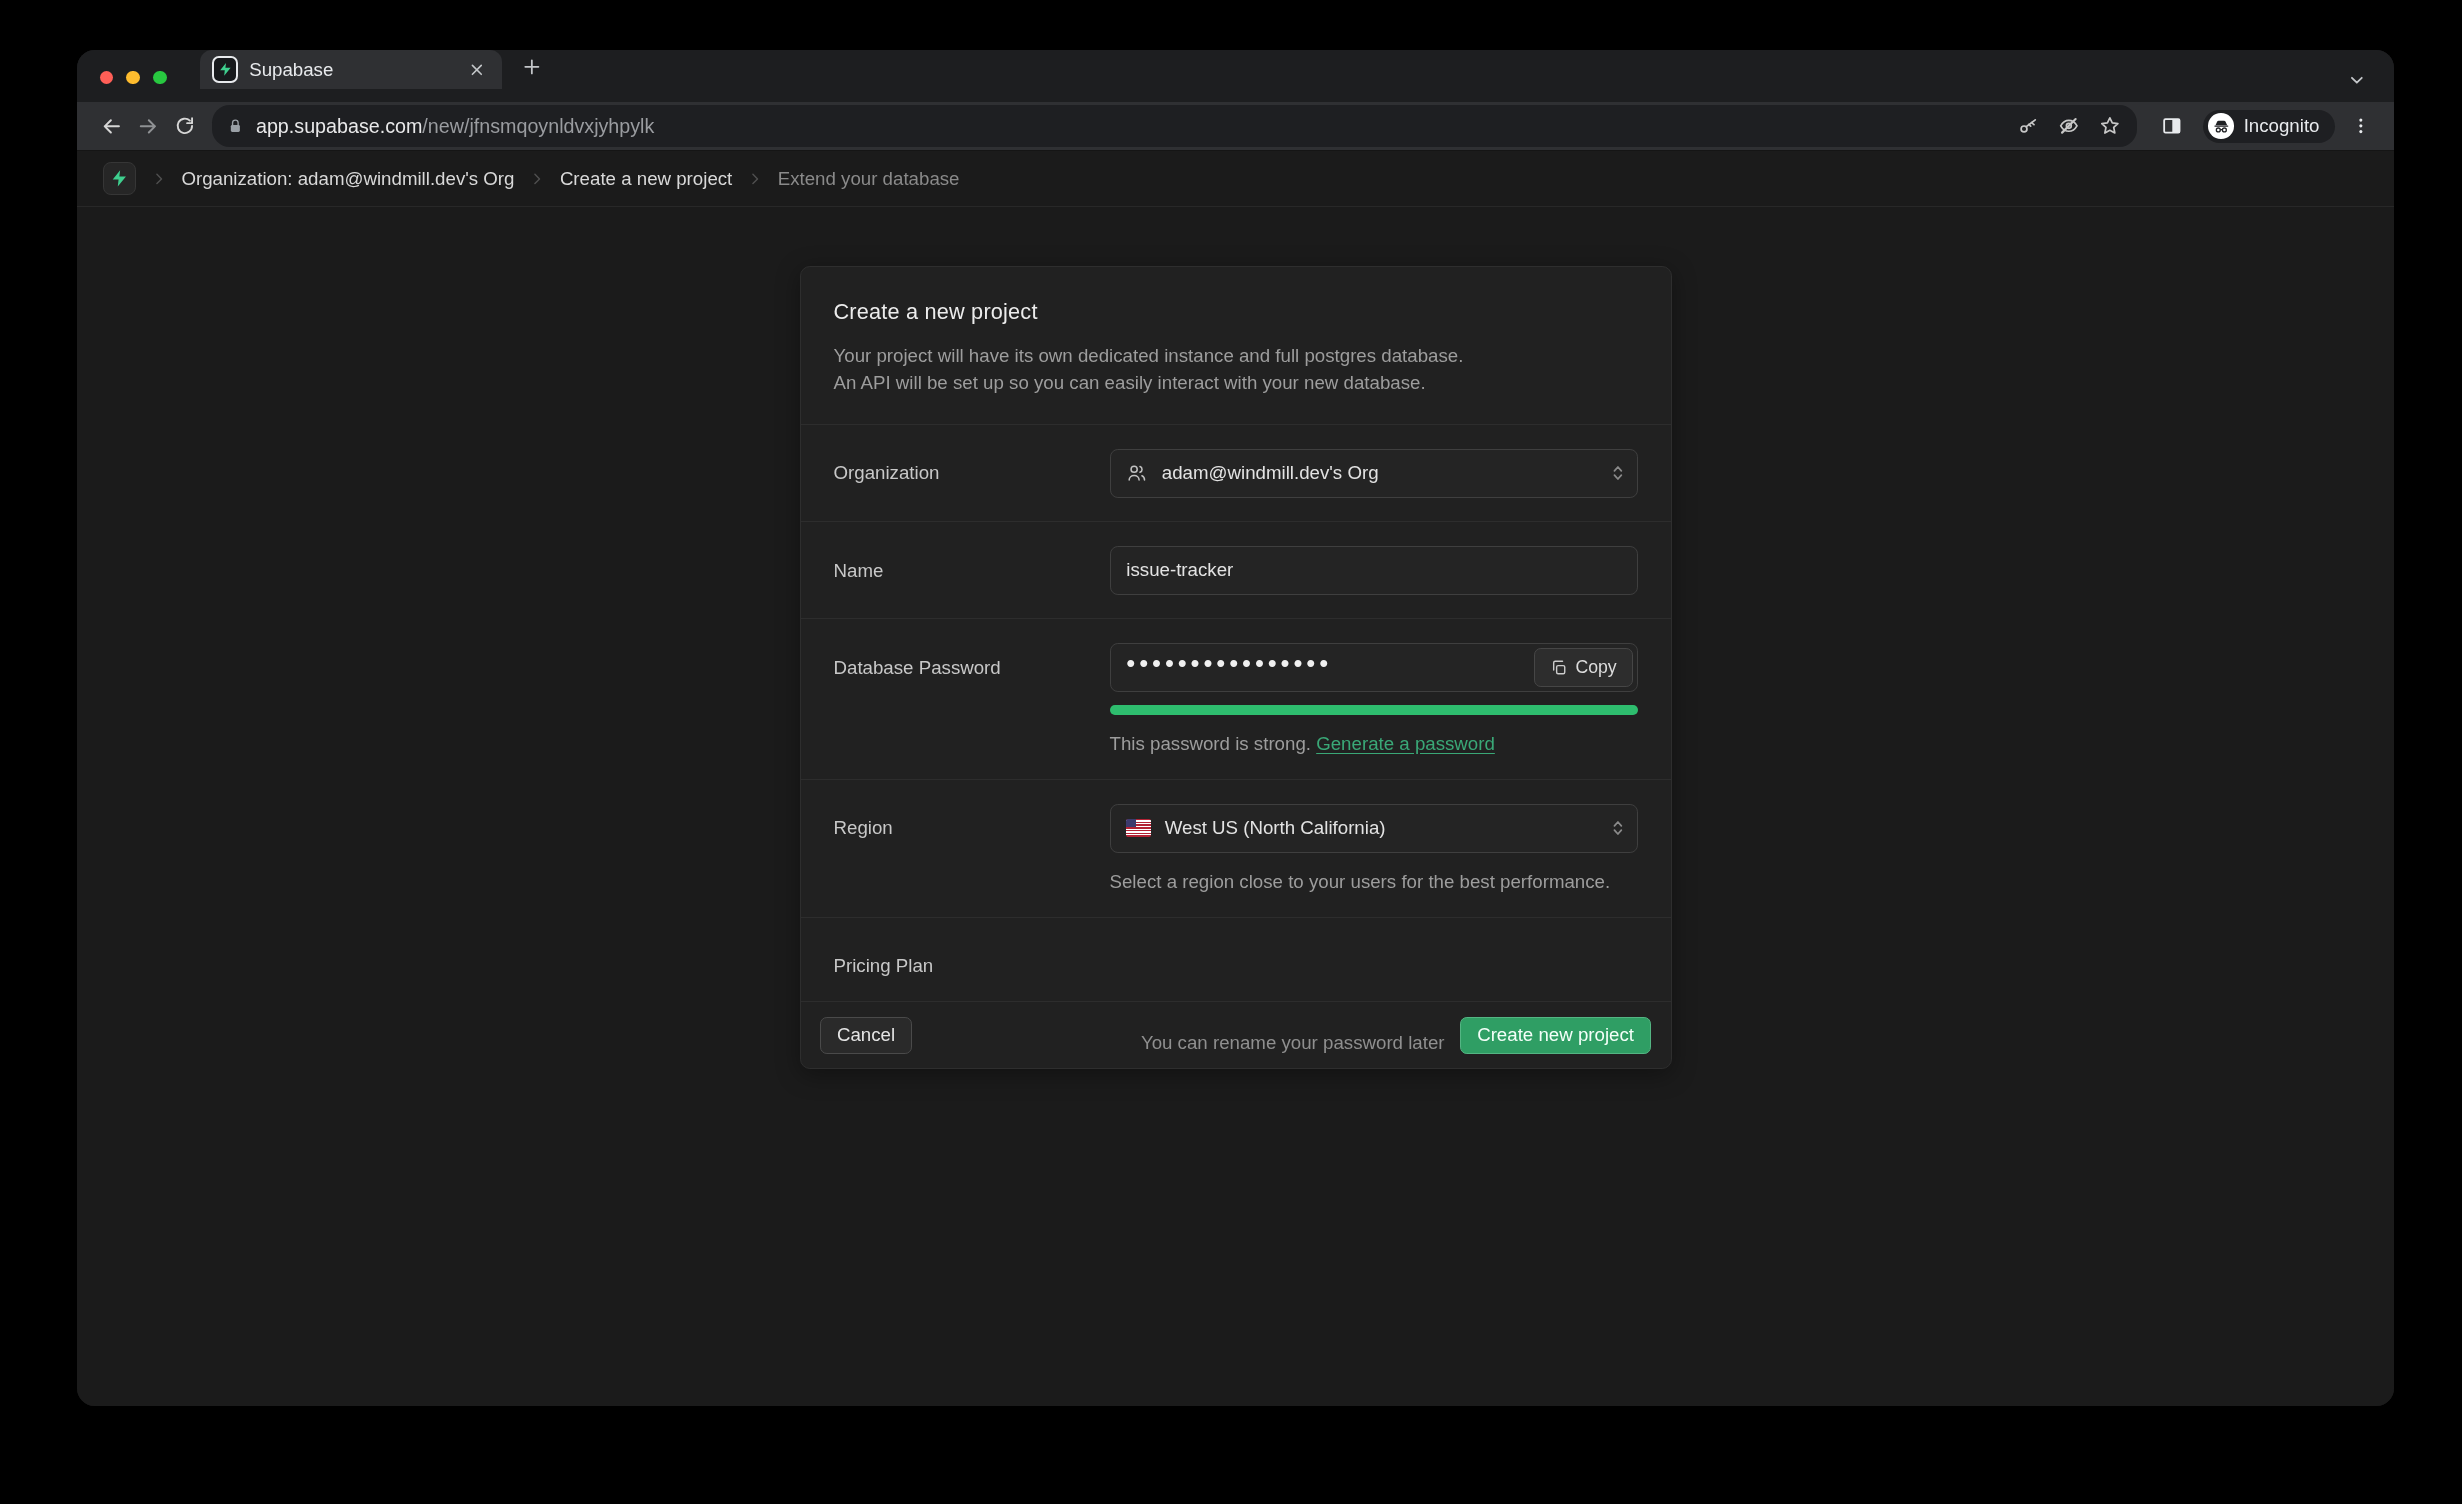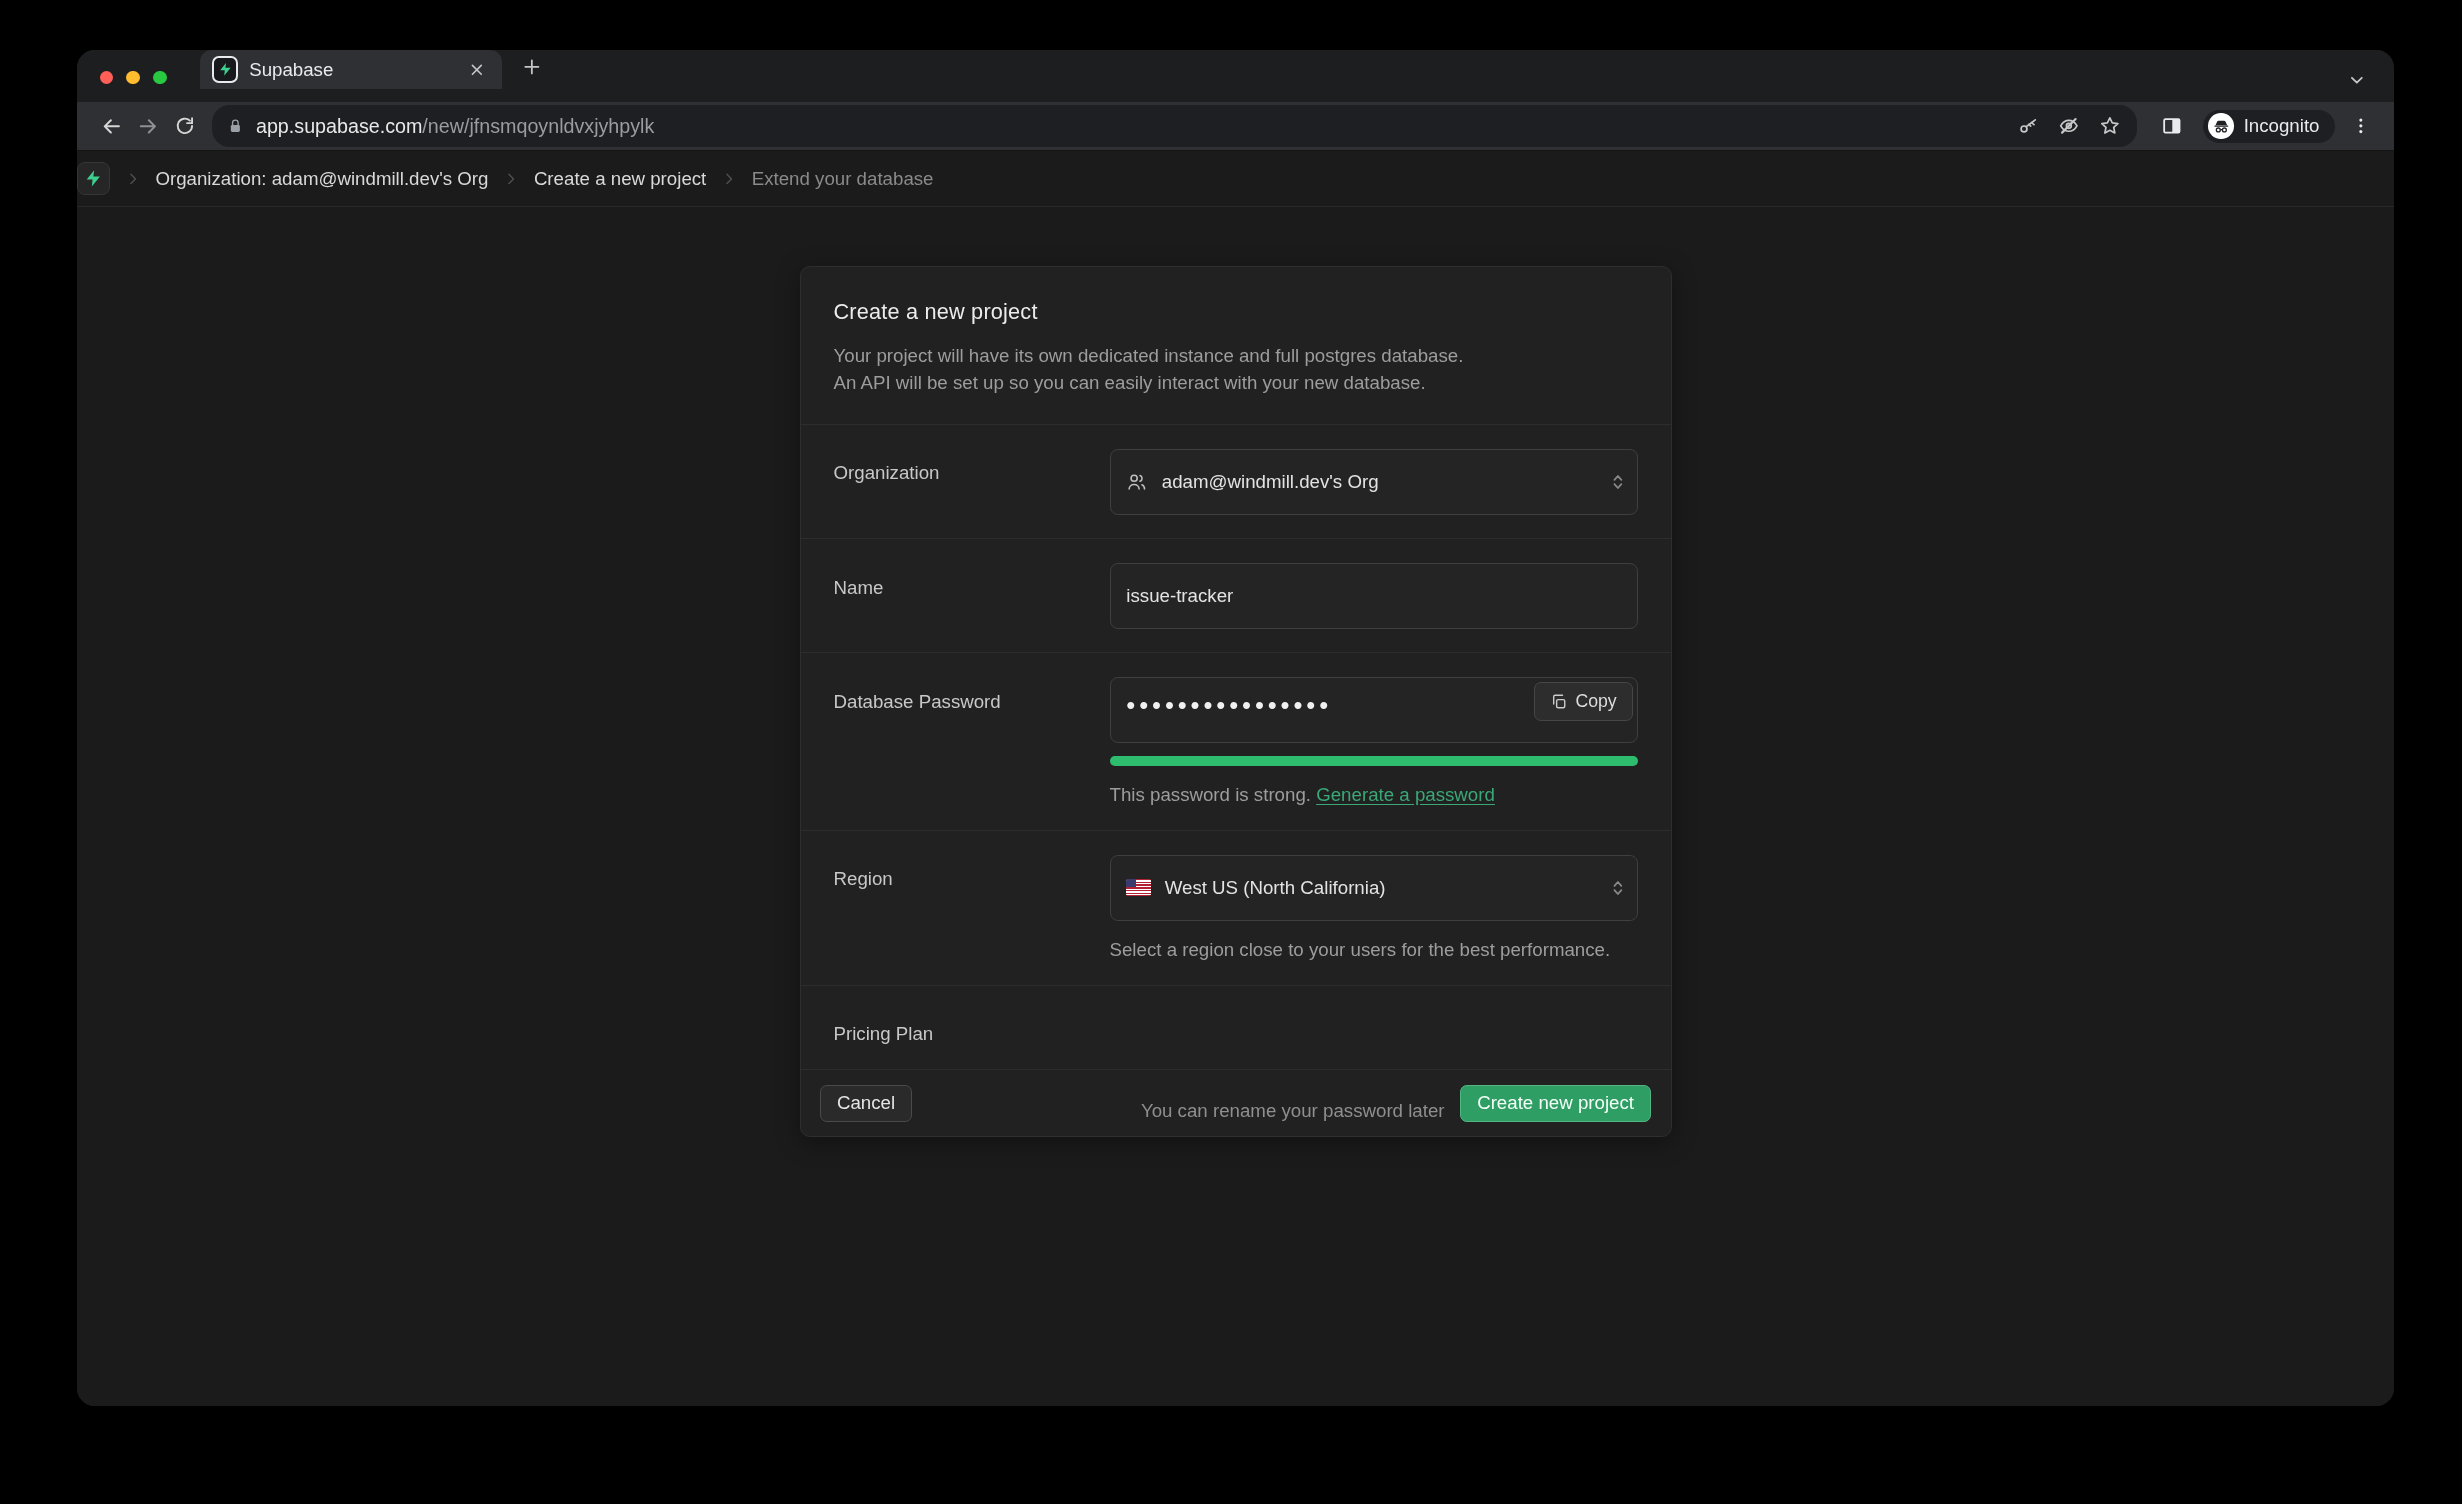--- a/index.html
+++ b/index.html
@@ -37,41 +37,41 @@
   .urlbar .trail { display:flex; align-items:center; gap:19.7px; margin-left:13.8px; }
   .panel-btn { width:35px; height:35px; margin:0 5.9px; }
   .incog { height:33px; background:#1e1f22; border-radius:16.7px; display:flex; align-items:center;
            gap:9.9px; padding:0 15.8px 0 4.9px; margin:0 7.9px; }
   .incog-circle { width:25.6px; height:25.6px; border-radius:50%; background:#fff; display:flex; align-items:center; justify-content:center; }
   .incog-label { font-size:18.7px; color:#e8eaed; font-weight:500; }
   .menu-btn { width:35px; height:35px; }
 
   
   .page { flex:1; background:#1b1b1b; display:flex; flex-direction:column; border-top:1px solid #151515; overflow:hidden; }
-  .crumbbar { height:56px; flex:none; display:flex; align-items:center; gap:14.8px; padding:0 0; border-bottom:1px solid #282828; }
+  .crumbbar { height:56px; flex:none; display:flex; align-items:center; gap:14.8px; padding:0 26px; border-bottom:1px solid #282828; }
   .logo-tile { width:33px; height:33px; border-radius:7.9px; background:#262626; border:1px solid #363636;
                display:flex; align-items:center; justify-content:center; flex:none; }
   .crumb { font-size:18.7px; color:#d9d9d9; white-space:nowrap; }
   .crumb.dim { color:#8a8a8a; }
   .crumb-sep { display:flex; align-items:center; }
 
   .content { flex:1; position:relative; overflow:auto; }
 
   
   .card { width:872px; margin:59px auto 0; background:#212121; border:1px solid #2e2e2e; border-radius:9.9px;
           box-shadow:0 5.9px 23.6px rgba(0,0,0,.35); }
   .card-header { padding:31.5px 33px 27.6px; }
   .card-title { font-size:21.7px; font-weight:500; color:#ececec; letter-spacing:0.2px; }
   .card-desc { margin-top:17.7px; font-size:18.7px; line-height:1.45; color:#9d9d9d; }
 
   .row { border-top:1px solid rgba(255,255,255,.055); padding:23.6px 33px; display:grid; grid-template-columns:276px 1fr; }
   .row-label { font-size:18.7px; color:#c8c8c8; padding-top:13.8px; }
   .field-col { min-width:0; }
 
-  .select, .text-input { position:relative; height:66px; background:#242424; border:1px solid #3f3f3f;
+  .select, .text-input { position:relative; height:49px; background:#242424; border:1px solid #3f3f3f;
           border-radius:7.9px; display:flex; align-items:center; padding:0 15.8px; }
   .select-value { font-size:18.7px; color:#e3e3e3; }
   .select .lead-icon { display:flex; margin-right:13.8px; flex:none; }
   .selector-icon { position:absolute; right:11.8px; top:50%; transform:translateY(-50%); display:flex; }
 
   .text-input input { background:transparent; border:none; outline:none; color:#e3e3e3;
           font-size:18.7px; font-family:"Liberation Sans", sans-serif; width:100%; }
 
   .pw-input { padding-right:108px; }
   .pw-dots { font-size:25.6px; letter-spacing:3.9px; color:#f0f0f0; line-height:49px; height:49px; overflow:hidden; transform:translateY(-3.9px); }

